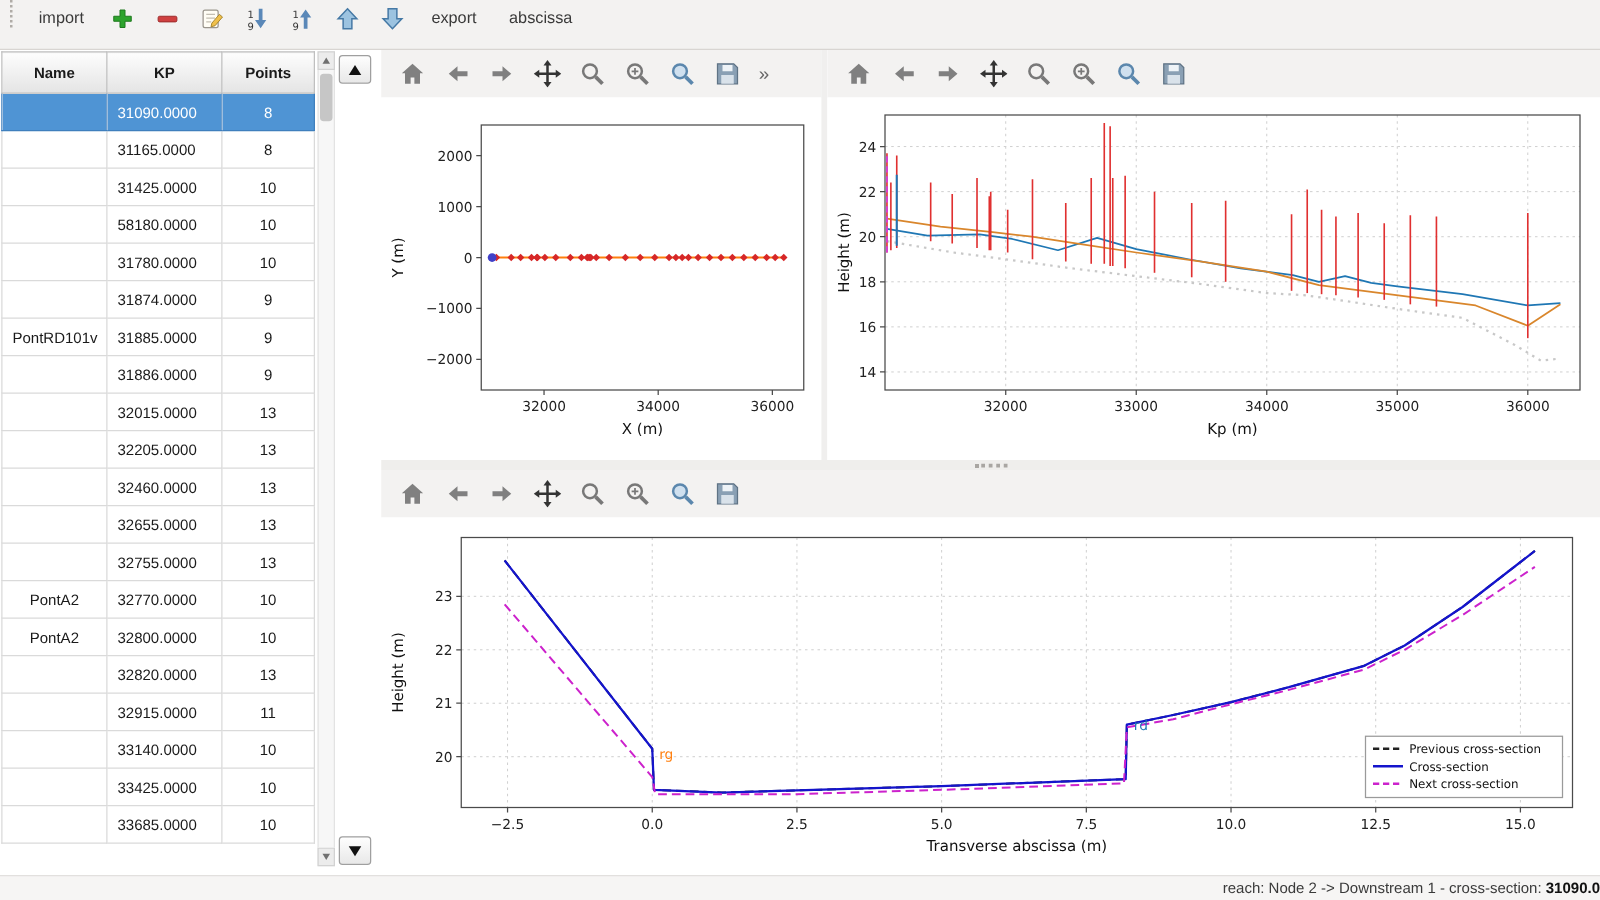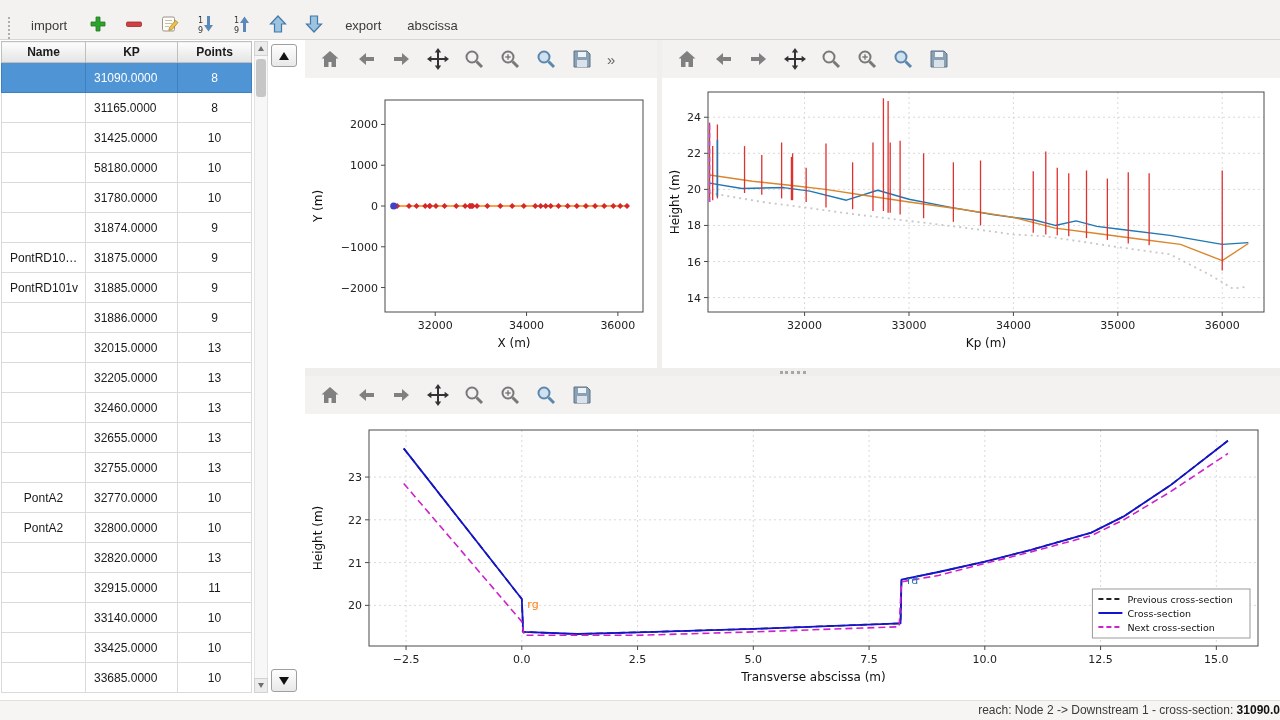--- a/index.html
+++ b/index.html
@@ -1,26 +1,26 @@
 <!DOCTYPE html>
 <html><head>
 <meta charset="utf-8">
 <style>
 *{box-sizing:border-box;margin:0;padding:0}
 html,body{width:1280px;height:720px;overflow:hidden;font-family:"Liberation Sans",sans-serif;background:#f2f1f0}
 .app{width:1280px;height:720px;display:flex;flex-direction:column}
-.top-toolbar{height:40px;flex:0 0 40px;display:flex;align-items:flex-end;gap:6px;padding:0 8px;background:#f3f2f1;border-bottom:1px solid #d8d5d2}
+.top-toolbar{height:40px;flex:0 0 40px;display:flex;align-items:flex-start;gap:6px;padding:0 8px;background:#f3f2f1;border-bottom:1px solid #d8d5d2}
 .tb-handle{width:5px;height:22px;border-left:2px dotted #b0aca7;margin-right:2px}
 button{font-family:inherit;cursor:default}
 .tb-text{background:transparent;border:none;font-size:13px;color:#3a3a3a;padding:6px 10px}
 .tb-icon{background:transparent;border:none;width:30px;height:30px;display:flex;align-items:center;justify-content:center}
 .main{flex:1;display:flex;background:#fff;min-height:0}
 .left-panel{flex:0 0 300px;display:flex;padding:1px 0 0 1px}
 .cs-table{border-collapse:collapse;width:250px;height:min-content;font-size:12px;table-layout:fixed}
-.cs-table th{height:21px;background:linear-gradient(#fdfdfd,#e4e4e4);border:1px solid #bfbfbf;font-weight:bold;font-size:12px;color:#1a1a1a}
+.cs-table th{height:33px;background:linear-gradient(#fdfdfd,#e4e4e4);border:1px solid #bfbfbf;font-weight:bold;font-size:12px;color:#1a1a1a}
 .cs-table th:nth-child(1){width:84px}
 .cs-table th:nth-child(2){width:92px}
 .cs-table th:nth-child(3){width:74px}
 .cs-table td{height:30px;border:1px solid #dadada;background:#fff;color:#1a1a1a;padding:0 8px;overflow:hidden;white-space:nowrap}
 .c-name{text-align:center}
 .c-kp{text-align:left;padding-right:12px}
 .c-points{text-align:center}
 tr.selected td{background:#4f94d4;color:#fff;border-color:#3f7fbd}
 .vscroll{flex:0 0 14px;display:flex;flex-direction:column;margin-left:2px;height:652px}
 .vs-btn{height:15px;background:#ececec;border:1px solid #d2d2d2;display:flex;align-items:center;justify-content:center}
@@ -135,25 +135,20 @@
               <td class="c-points">10</td>
             </tr>
             <tr>
               <td class="c-name"></td>
               <td class="c-kp">31780.0000</td>
               <td class="c-points">10</td>
             </tr>
             <tr>
               <td class="c-name"></td>
               <td class="c-kp">31874.0000</td>
-              <td class="c-points">9</td>
-            </tr>
-            <tr>
-              <td class="c-name">PontRD10…</td>
-              <td class="c-kp">31875.0000</td>
               <td class="c-points">9</td>
             </tr>
             <tr>
               <td class="c-name">PontRD101v</td>
               <td class="c-kp">31885.0000</td>
               <td class="c-points">9</td>
             </tr>
             <tr>
               <td class="c-name"></td>
               <td class="c-kp">31886.0000</td>

